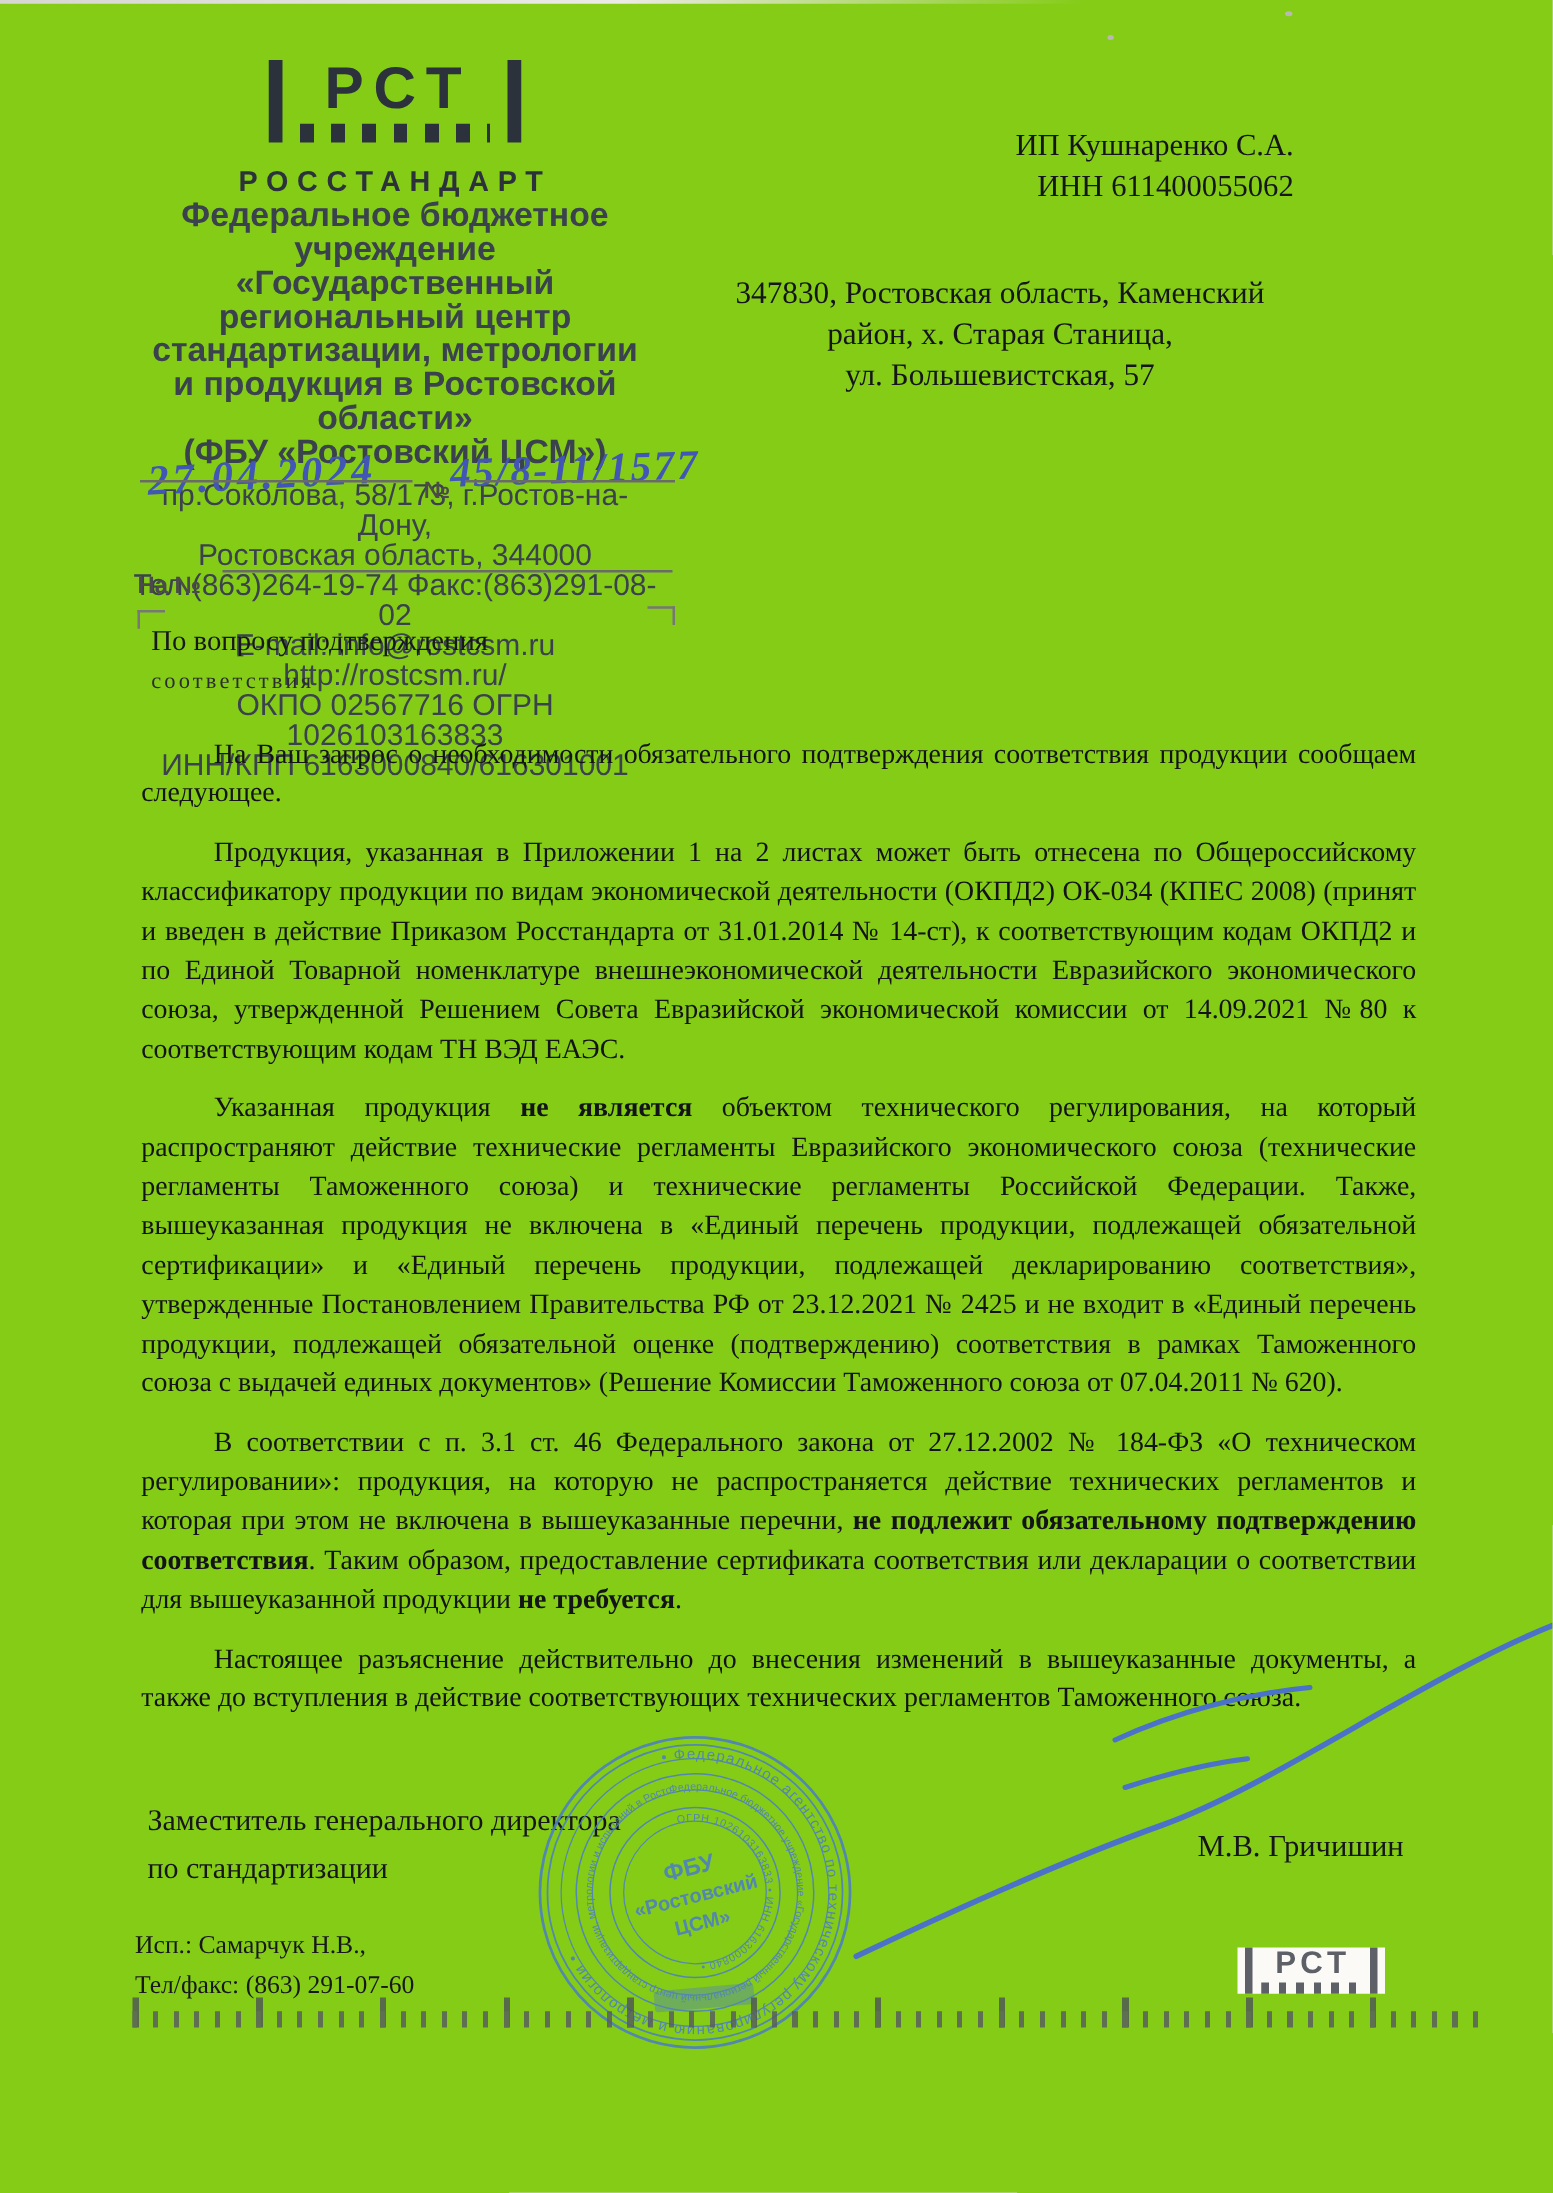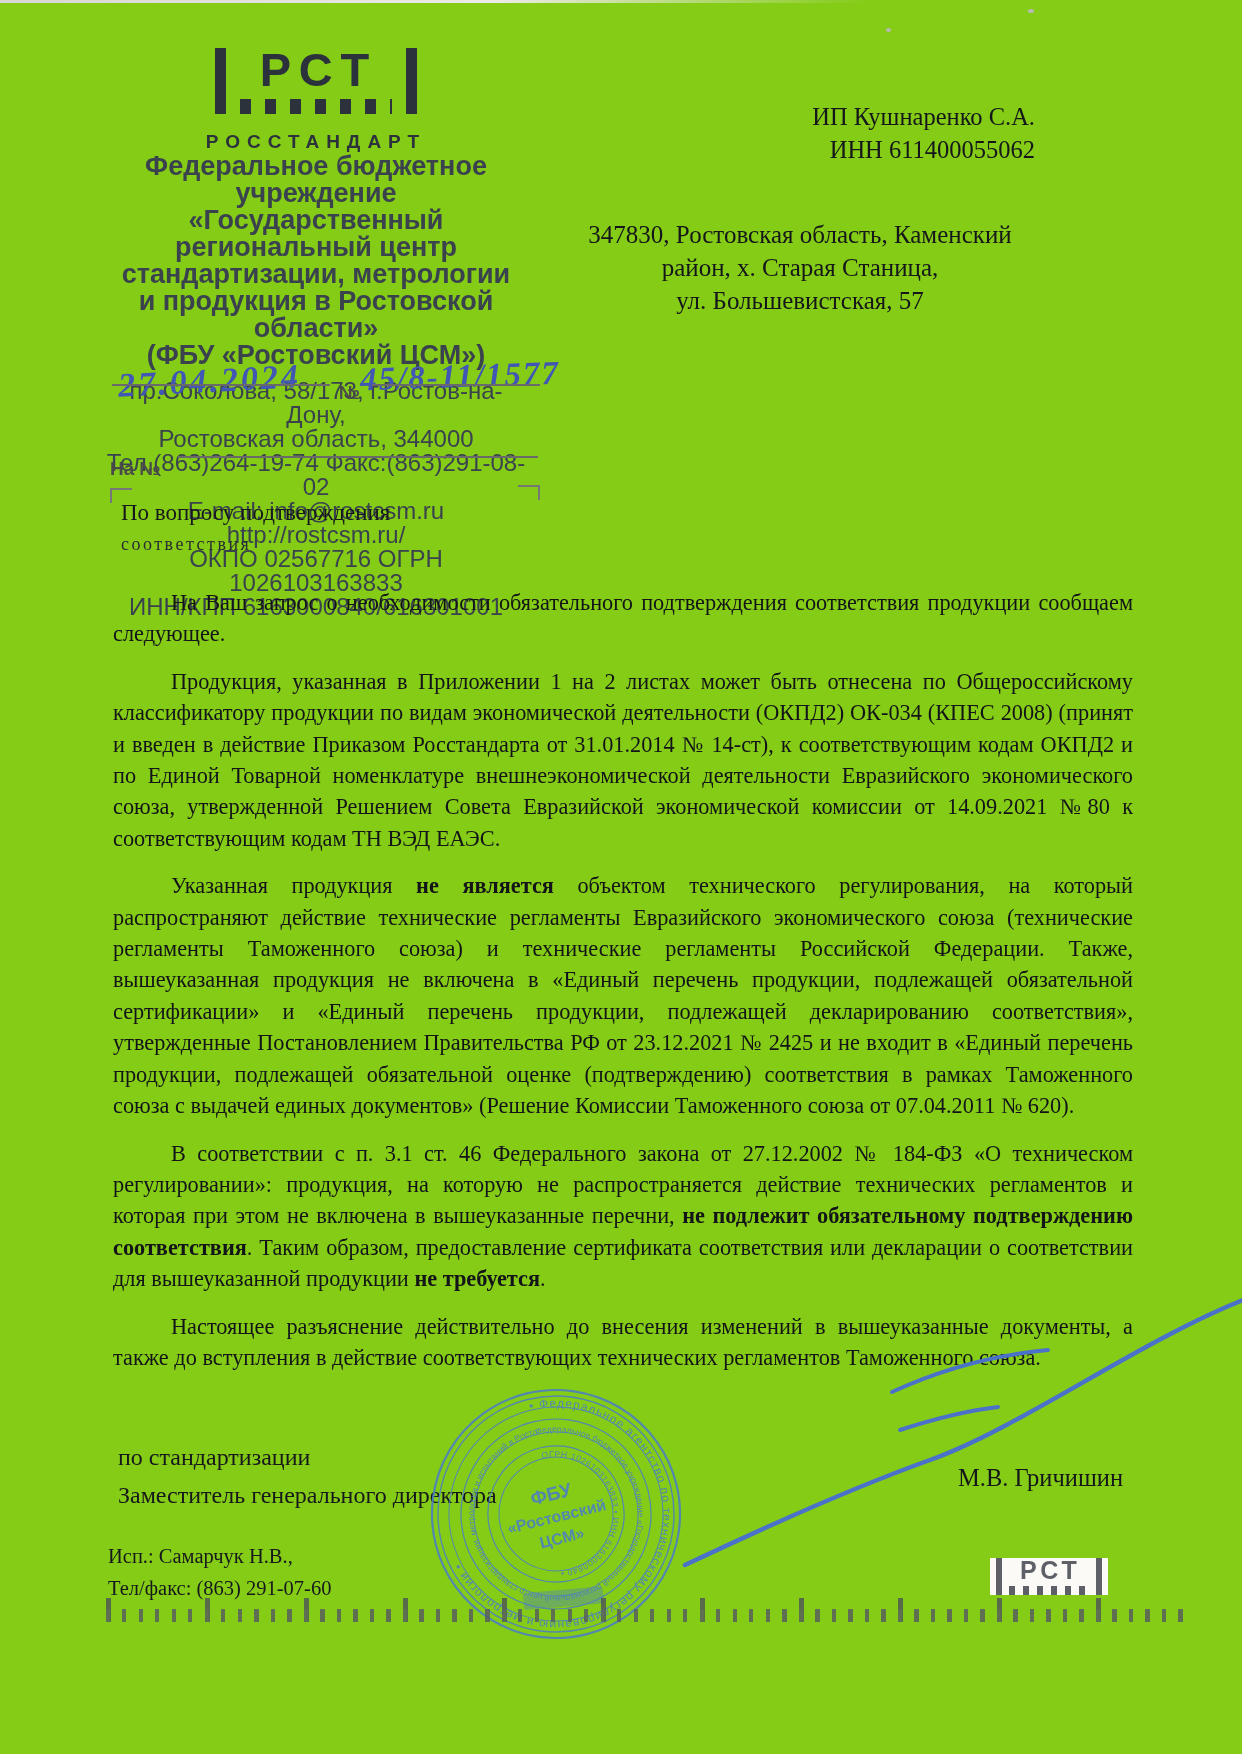--- a/index.html
+++ b/index.html
@@ -11,21 +11,21 @@
   
   .letterhead{position:absolute;left:100px;top:48px;width:432px;text-align:center;color:#343b46;}
   .logo{display:inline-flex;align-items:stretch;gap:14px;}
   .logo .bar{width:11px;background:#2c323c;}
   .logo .mid{display:flex;flex-direction:column;align-items:center;}
   .logo .letters{font-family:"Liberation Sans",sans-serif;font-weight:bold;font-size:47px;
     line-height:44px;letter-spacing:9px;color:#2c323c;padding-left:6px;}
   .logo .dashes{margin-top:7px;width:152px;height:15px;
     background:repeating-linear-gradient(90deg,#2c323c 0 11px,transparent 11px 25px);}
   .agency{margin-top:13px;font-family:"Liberation Sans",sans-serif;font-weight:bold;
-    font-size:19px;letter-spacing:7px;color:#2c323c;}
+    font-size:23px;letter-spacing:7px;color:#2c323c;}
   .orgname{margin-top:0;font-family:"Liberation Sans",sans-serif;font-weight:600;
     font-size:27px;line-height:27px;color:#3a424e;}
   .contacts{margin-top:10px;font-family:"Liberation Sans",sans-serif;font-weight:500;
     font-size:24px;line-height:24px;color:#3a424e;}
 
   
   .hand{position:absolute;font-family:"Liberation Serif",serif;font-style:italic;font-weight:bold;
     color:#4156b5;}
   .hand-date{left:118px;top:362px;font-size:34px;transform:rotate(-3deg);letter-spacing:3px;}
   .hand-num{left:360px;top:358px;font-size:33px;transform:rotate(-2deg);letter-spacing:2px;}
@@ -135,22 +135,22 @@
 
   <div class="body-text">
     <p><span>На Ваш запрос о необходимости обязательного подтверждения соответствия продукции сообщаем следующее.</span></p>
     <p><span>Продукция, указанная в Приложении 1 на 2 листах может быть отнесена по Общероссийскому классификатору продукции по видам экономической деятельности (ОКПД2) ОК-034 (КПЕС 2008) (принят и введен в действие Приказом Росстандарта от 31.01.2014 № 14-ст), к соответствующим кодам ОКПД2 и по Единой Товарной номенклатуре внешнеэкономической деятельности Евразийского экономического союза, утвержденной Решением Совета Евразийской экономической комиссии от 14.09.2021 №80 к соответствующим кодам ТН ВЭД ЕАЭС.</span></p>
     <p><span>Указанная продукция </span><b>не является</b><span> объектом технического регулирования, на который распространяют действие технические регламенты Евразийского экономического союза (технические регламенты Таможенного союза)  и технические регламенты Российской Федерации. Также, вышеуказанная продукция не включена в «Единый перечень продукции, подлежащей обязательной сертификации» и «Единый перечень продукции, подлежащей декларированию соответствия», утвержденные Постановлением Правительства РФ от 23.12.2021 № 2425 и не входит в «Единый перечень продукции, подлежащей обязательной оценке (подтверждению) соответствия в рамках Таможенного союза с выдачей единых документов» (Решение Комиссии Таможенного союза от 07.04.2011 № 620).</span></p>
     <p><span>В соответствии с п. 3.1 ст. 46 Федерального закона от 27.12.2002 № 184-ФЗ «О техническом регулировании»: продукция, на которую не распространяется действие технических регламентов и которая при этом не включена в вышеуказанные перечни, </span><b>не подлежит обязательному подтверждению соответствия</b><span>. Таким образом, предоставление сертификата соответствия или декларации о соответствии для вышеуказанной продукции </span><b>не требуется</b><span>.</span></p>
     <p><span>Настоящее разъяснение действительно до внесения изменений в вышеуказанные документы, а также до вступления в действие соответствующих технических регламентов Таможенного союза.</span></p>
   </div>
 
   <div class="sig-title">
+    <div>Заместитель генерального директора</div>
     <div>по стандартизации</div>
-    <div>Заместитель генерального директора</div>
   </div>
   <div class="sig-name">М.В. Гричишин</div>
 
   <svg class="stamp" viewBox="0 0 264 264">
     <g transform="translate(132,132) rotate(-14)" fill="none" stroke="#4d7fc4">
       <circle r="124" stroke-width="2.2"></circle>
       <circle r="118" stroke-width="1.4"></circle>
       <circle r="95" stroke-width="1.2"></circle>
       <circle r="68" stroke-width="1.2"></circle>
       <path id="stamp-outer-path" d="M 0,-107 a 107,107 0 1,1 -0.01,0 z"></path>

